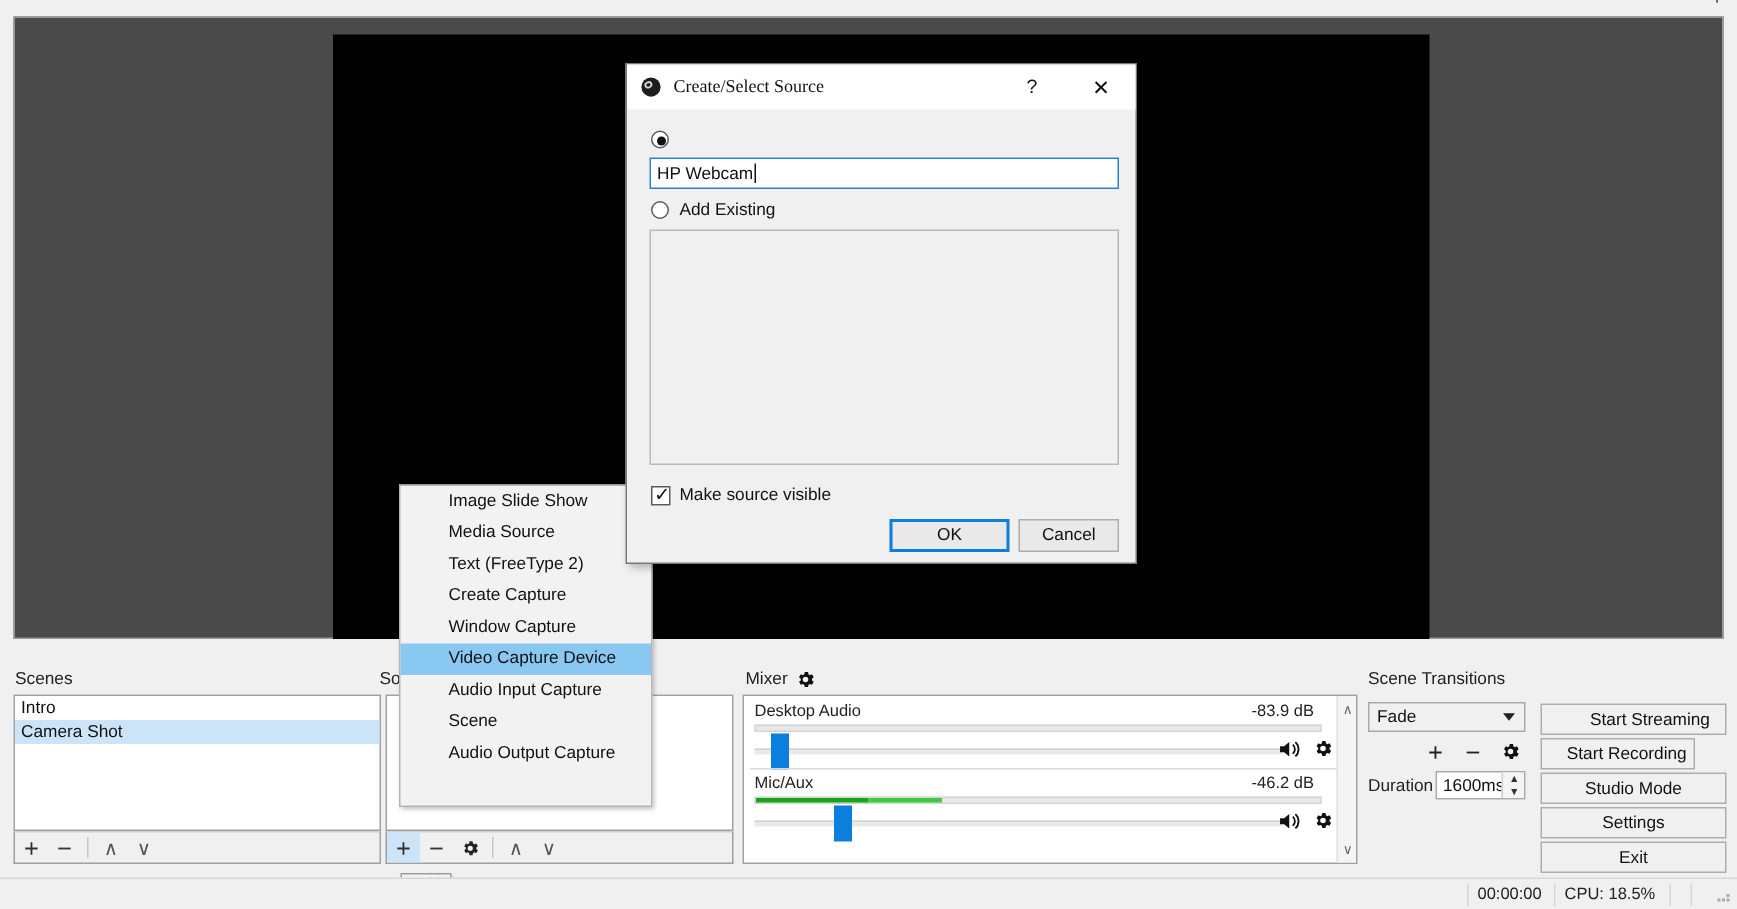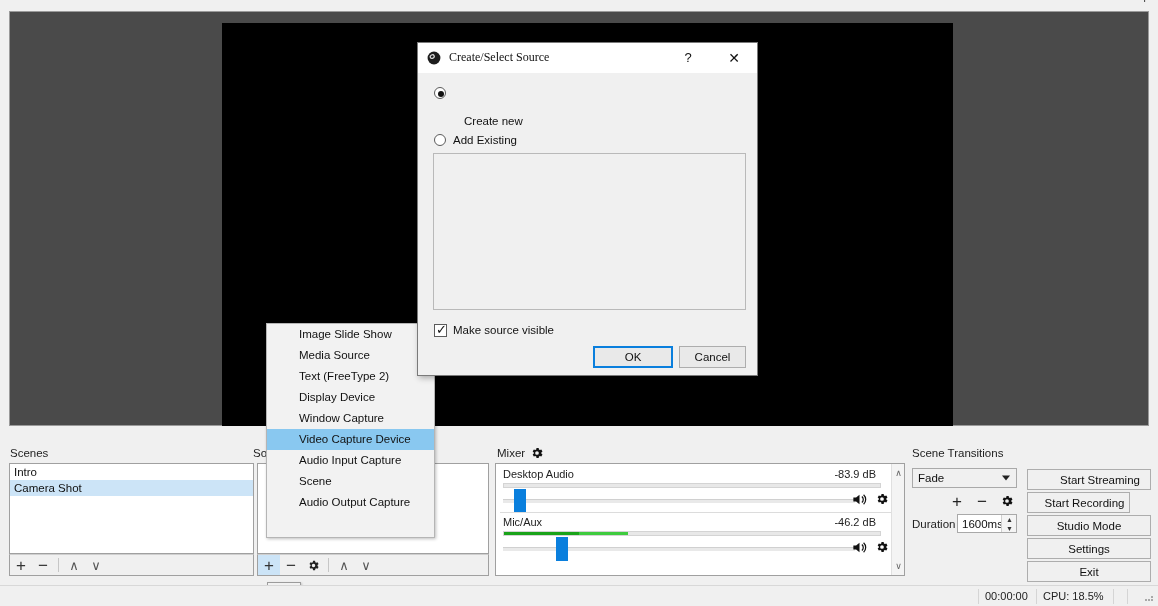--- a/index.html
+++ b/index.html
@@ -336,21 +336,21 @@
         <rect x="8" y="5" width="2" height="2"></rect>
           <rect x="2" y="8" width="2" height="2"></rect>
       </g>
     </svg>
   </div>
 
   <div class="ctxmenu">
     <div class="ctx-item">Image Slide Show</div>
     <div class="ctx-item">Media Source</div>
     <div class="ctx-item">Text (FreeType 2)</div>
-    <div class="ctx-item">Display Device</div>
+    <div class="ctx-item">Create Capture</div>
     <div class="ctx-item">Window Capture</div>
     <div class="ctx-item selected">Video Capture Device</div>
     <div class="ctx-item">Audio Input Capture</div>
     <div class="ctx-item">Scene</div>
     <div class="ctx-item">Audio Output Capture</div>
   </div>
 
   <div class="dialog">
     <div class="dlg-title">
       <svg class="dlg-icon" viewBox="0 0 24 24">
@@ -361,20 +361,24 @@
       <div class="dlg-title-text">Create/Select Source</div>
       <div class="dlg-help">?</div>
       <div class="dlg-close">✕</div>
     </div>
 
     <div class="radio-outer" style="left:16px; top:44px;">
       <span class="radio-dot"></span>
     </div>
     <div class="dlg-lbl" style="left:46px; top:44px;margin-top:28px;">Create new</div>
 
+    <div class="dlg-input" style="left:15px; top:62px; width:313px; height:21px;">
+      <span>HP Webcam</span>
+        <span class="caret"></span>
+    </div>
 
     <div class="radio-outer" style="left:16px; top:91px;"></div>
     <div class="dlg-lbl" style="left:35px; top:91px;">Add Existing</div>
 
     <div class="dlg-listbox" style="left:15px; top:110px; width:313px; height:157px;"></div>
 
     <div class="chk-box" style="left:16px; top:281px;">
       <span class="chk-mark">✓</span>
     </div>
     <div class="dlg-lbl" style="left:35px; top:281px;">Make source visible</div>

